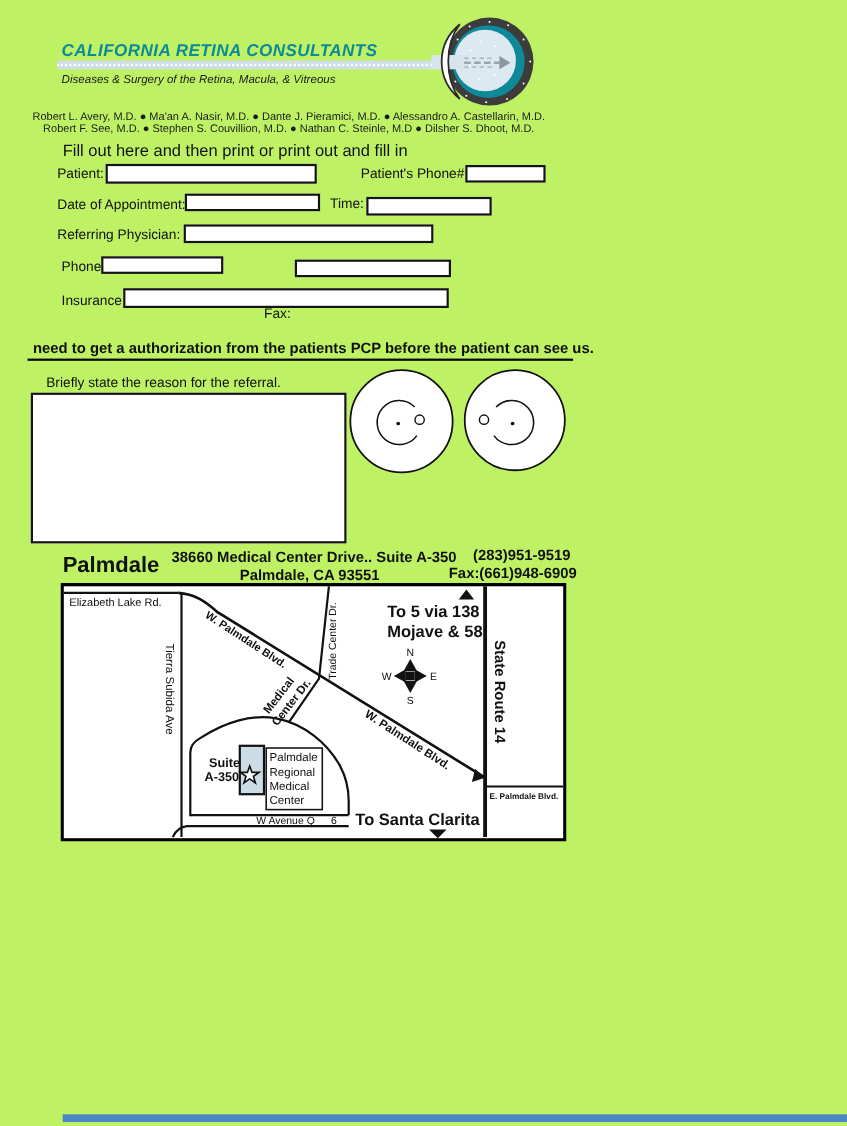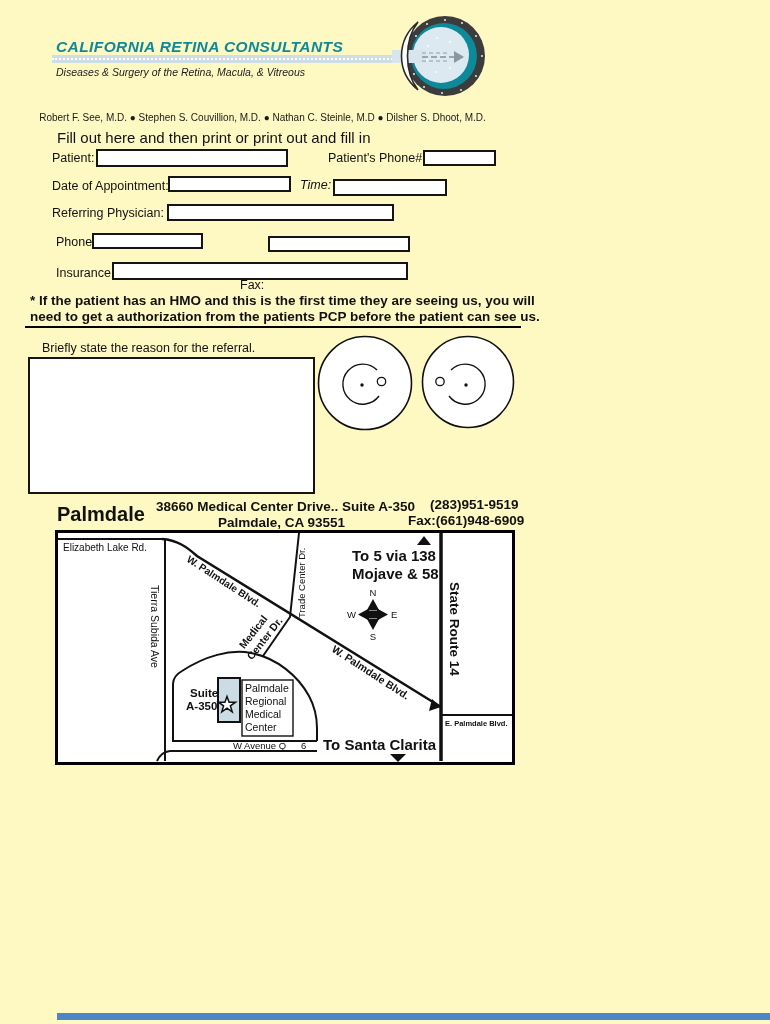--- a/index.html
+++ b/index.html
@@ -1,16 +1,16 @@
 <!DOCTYPE html>
 <html style="--teal: #0e8999; --band: #cfdde6; --building: #ccdce5; --bar: #4b86c6;"><head>
 <meta charset="utf-8">
 <style>
   html,body{margin:0;padding:0;background:#fff;}
-  #page{position:relative;width:770px;height:1024px;background:#fef9c3;overflow:hidden;
+  #page{position:relative;width:770px;height:1024px;background:#bef264;overflow:hidden;
         font-family:"Liberation Sans","DejaVu Sans",sans-serif;color:#111;}
   .abs{position:absolute;}
   .lbl{position:absolute;font-size:12.5px;white-space:nowrap;color:#111;}
   .box{position:absolute;border:2px solid #141414;background:#fff;box-sizing:border-box;
        font-family:inherit;font-size:12px;padding:0 3px;}
   input.box{outline:none;}
   #brand-title{position:absolute;left:56px;top:38px;font-size:15.5px;font-weight:bold;
        font-style:italic;letter-spacing:.4px;color:var(--teal,#0e8999);white-space:nowrap;}
   #brand-band{position:absolute;left:52px;top:55px;width:400px;height:8px;
        background:var(--band,#cfdde6);}
@@ -69,46 +69,46 @@
         <circle cx="50" cy="46" r="0.9"></circle>
     </g>
     <rect x="0" y="40" width="34" height="13" fill="#d9e5ec"></rect>
     <path d="M 26 12 C 4 30 4 62 26 80 C 12 62 12 30 26 12 Z" fill="#ffffff" stroke="#2a2a2a" stroke-width="1.6"></path>
     <line x1="30" y1="43" x2="58" y2="43" stroke="#aab6bd" stroke-width="1.4" stroke-dasharray="4 3"></line>
     <line x1="30" y1="47" x2="62" y2="47" stroke="#98a6ae" stroke-width="2.2" stroke-dasharray="6 3"></line>
     <line x1="30" y1="51" x2="58" y2="51" stroke="#aab6bd" stroke-width="1.4" stroke-dasharray="4 3"></line>
     <polygon points="62,41 72,47 62,53" fill="#8b979e"></polygon>
   </svg>
 
+  <div class="docline" style="top:101px;">Robert L. Avery, M.D. ● Ma'an A. Nasir, M.D. ● Dante J. Pieramici, M.D. ● Alessandro A. Castellarin, M.D.</div>
   <div class="docline" style="top:112px;">Robert F. See, M.D. ● Stephen S. Couvillion, M.D. ● Nathan C. Steinle, M.D ● Dilsher S. Dhoot, M.D.</div>
 
   <div id="instruction">Fill out here and then print or print out and fill in</div>
 
   <div class="lbl" style="left:52px;top:151px;">Patient:</div>
   <input class="box" style="left: 96px; top: 149px; width: 192px; height: 18px;">
   <div class="lbl" style="left:328px;top:151px;">Patient's Phone#</div>
   <input class="box" style="left: 423px; top: 150px; width: 73px; height: 16px;">
 
   <div class="lbl" style="left:52px;top:179px;">Date of Appointment:</div>
   <input class="box" style="left: 168px; top: 176px; width: 123px; height: 16px;">
-  <div class="lbl" style="left:300px;top:178px;font-style:italic;">Time:</div>
+  <div class="lbl" style="left:300px;top:178px;">Time:</div>
   <input class="box" style="left: 333px; top: 179px; width: 114px; height: 17px;">
 
   <div class="lbl" style="left:52px;top:206px;">Referring Physician:</div>
   <input class="box" style="left: 167px; top: 204px; width: 227px; height: 17px;">
 
   <div class="lbl" style="left:56px;top:235px;">Phone:</div>
   <input class="box" style="left: 92px; top: 233px; width: 111px; height: 16px;">
   <div class="lbl" style="left:240px;top:237px;margin-top:41px;">Fax:</div>
   <input class="box" style="left: 268px; top: 236px; width: 142px; height: 16px;">
 
   <div class="lbl" style="left:56px;top:266px;">Insurance:</div>
   <input class="box" style="left: 112px; top: 262px; width: 296px; height: 18px;">
 
-  <div class="note" style="top:293px;">* If the patient has an HMO and this is the first time they are seeing us, you will</div>
   <div class="note" style="top:309px;">need to get a authorization from the patients PCP before the patient can see us.</div>
   <div id="note-rule"></div>
 
   <div id="reason-label">Briefly state the reason for the referral.</div>
   <textarea id="reason-box" style=""></textarea>
 
   <svg class="abs" style="left:310px;top:330px;" width="210" height="106" viewBox="0 0 210 106">
     <circle cx="55" cy="53" r="46.5" fill="#fff" stroke="#111" stroke-width="1.6"></circle>
     <circle cx="158" cy="52" r="45.5" fill="#fff" stroke="#111" stroke-width="1.6"></circle>
     <path d="M 67 40 A 20 20 0 1 0 69 66" fill="none" stroke="#111" stroke-width="1.4"></path>

